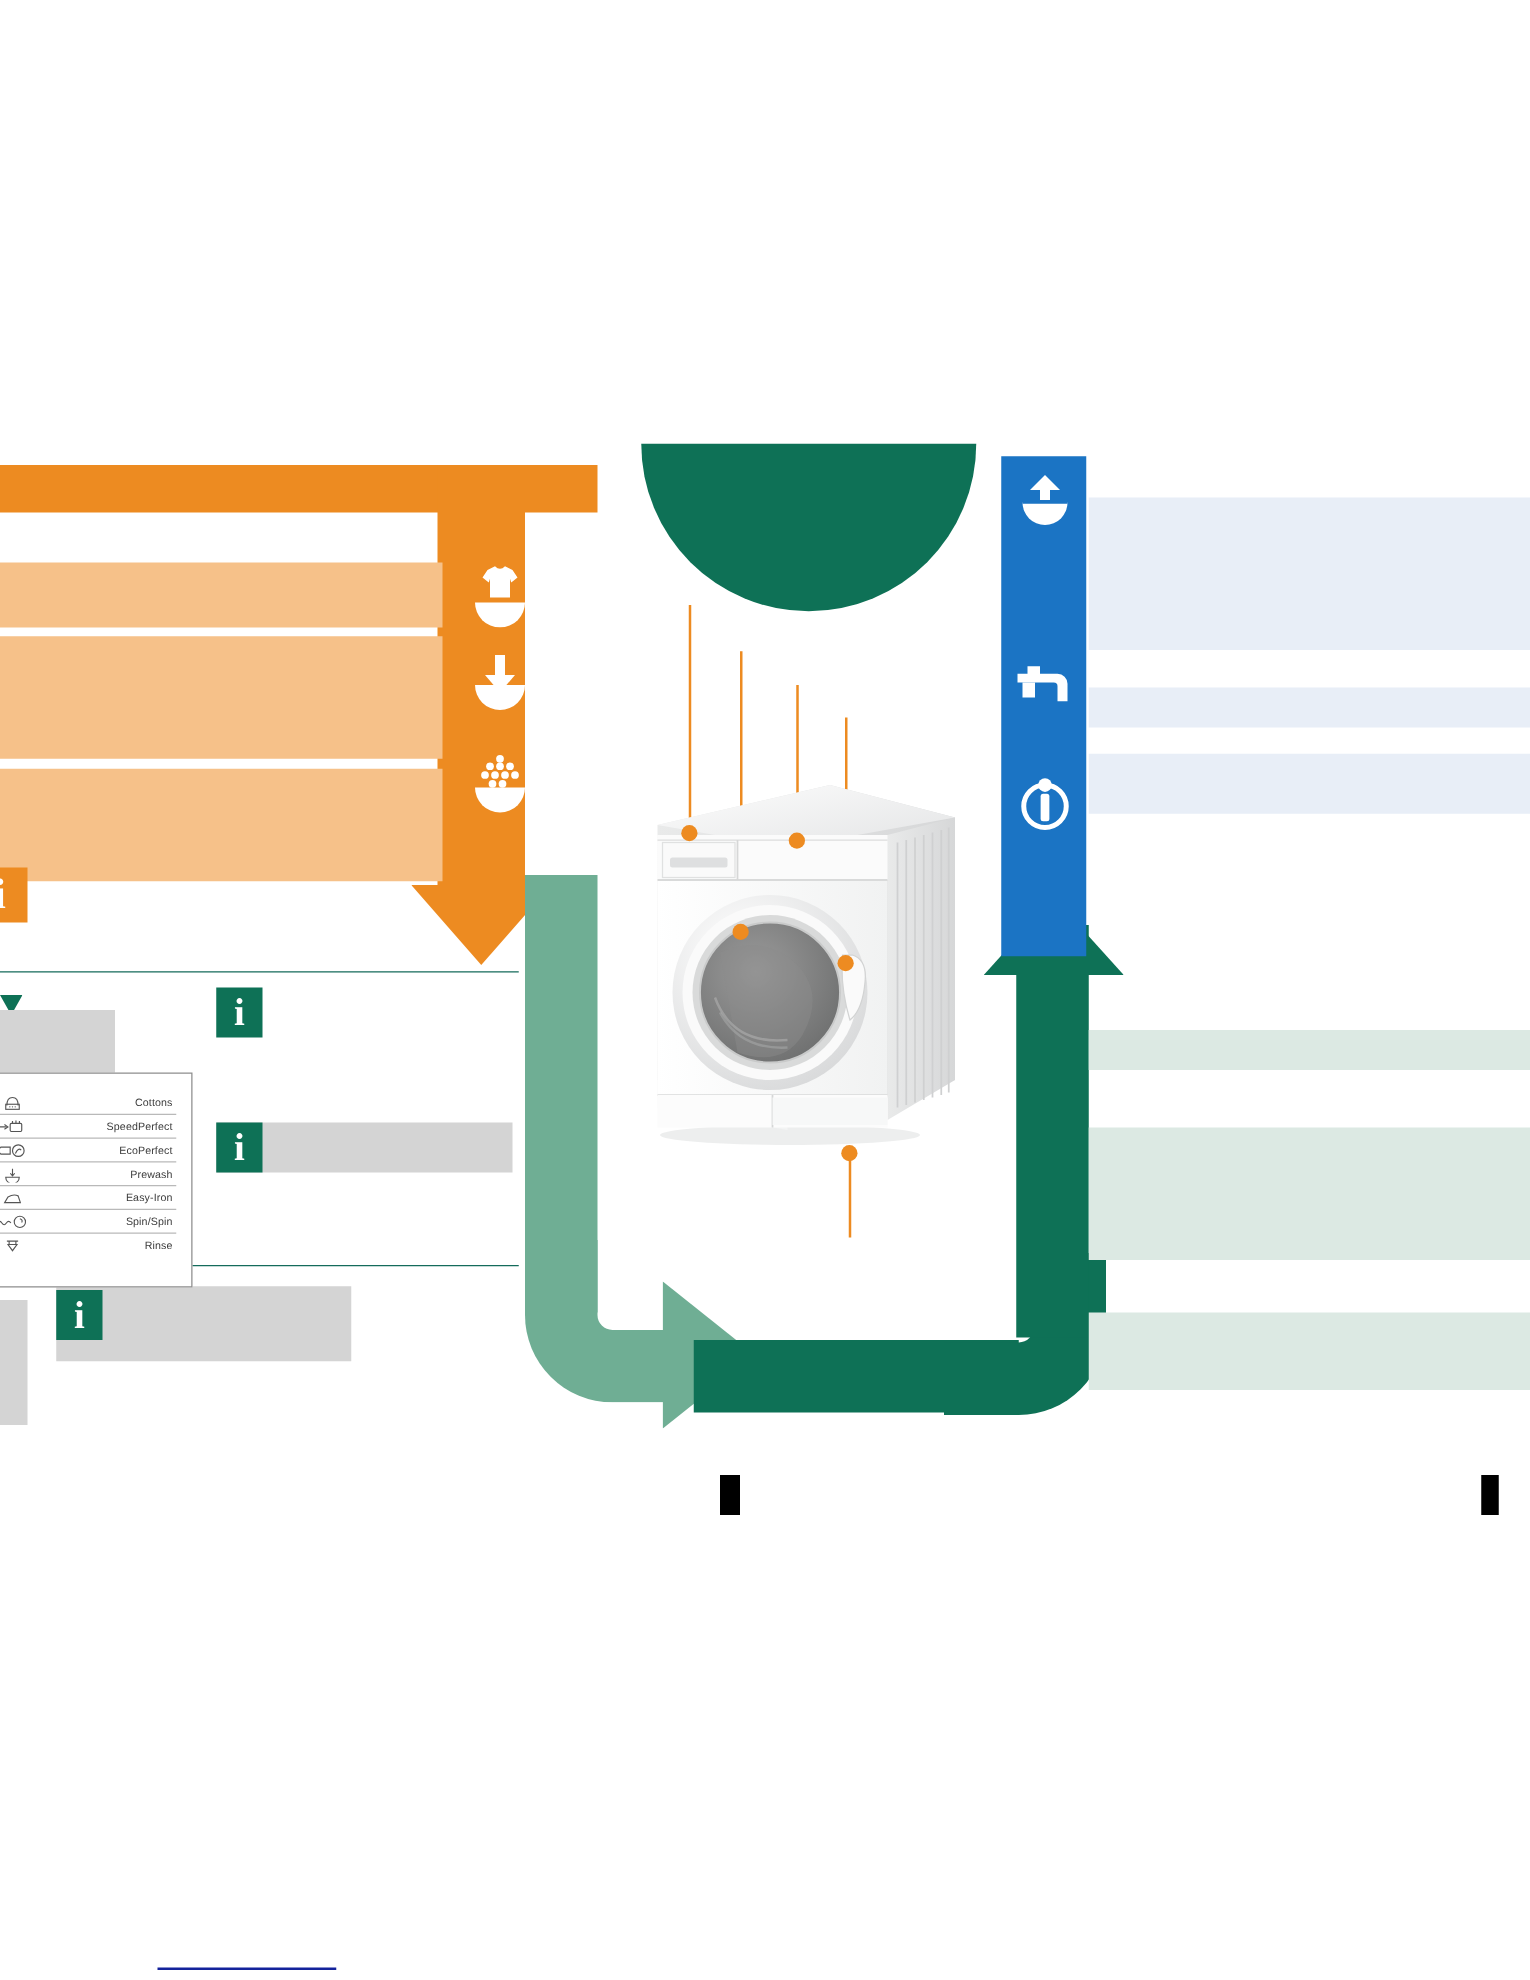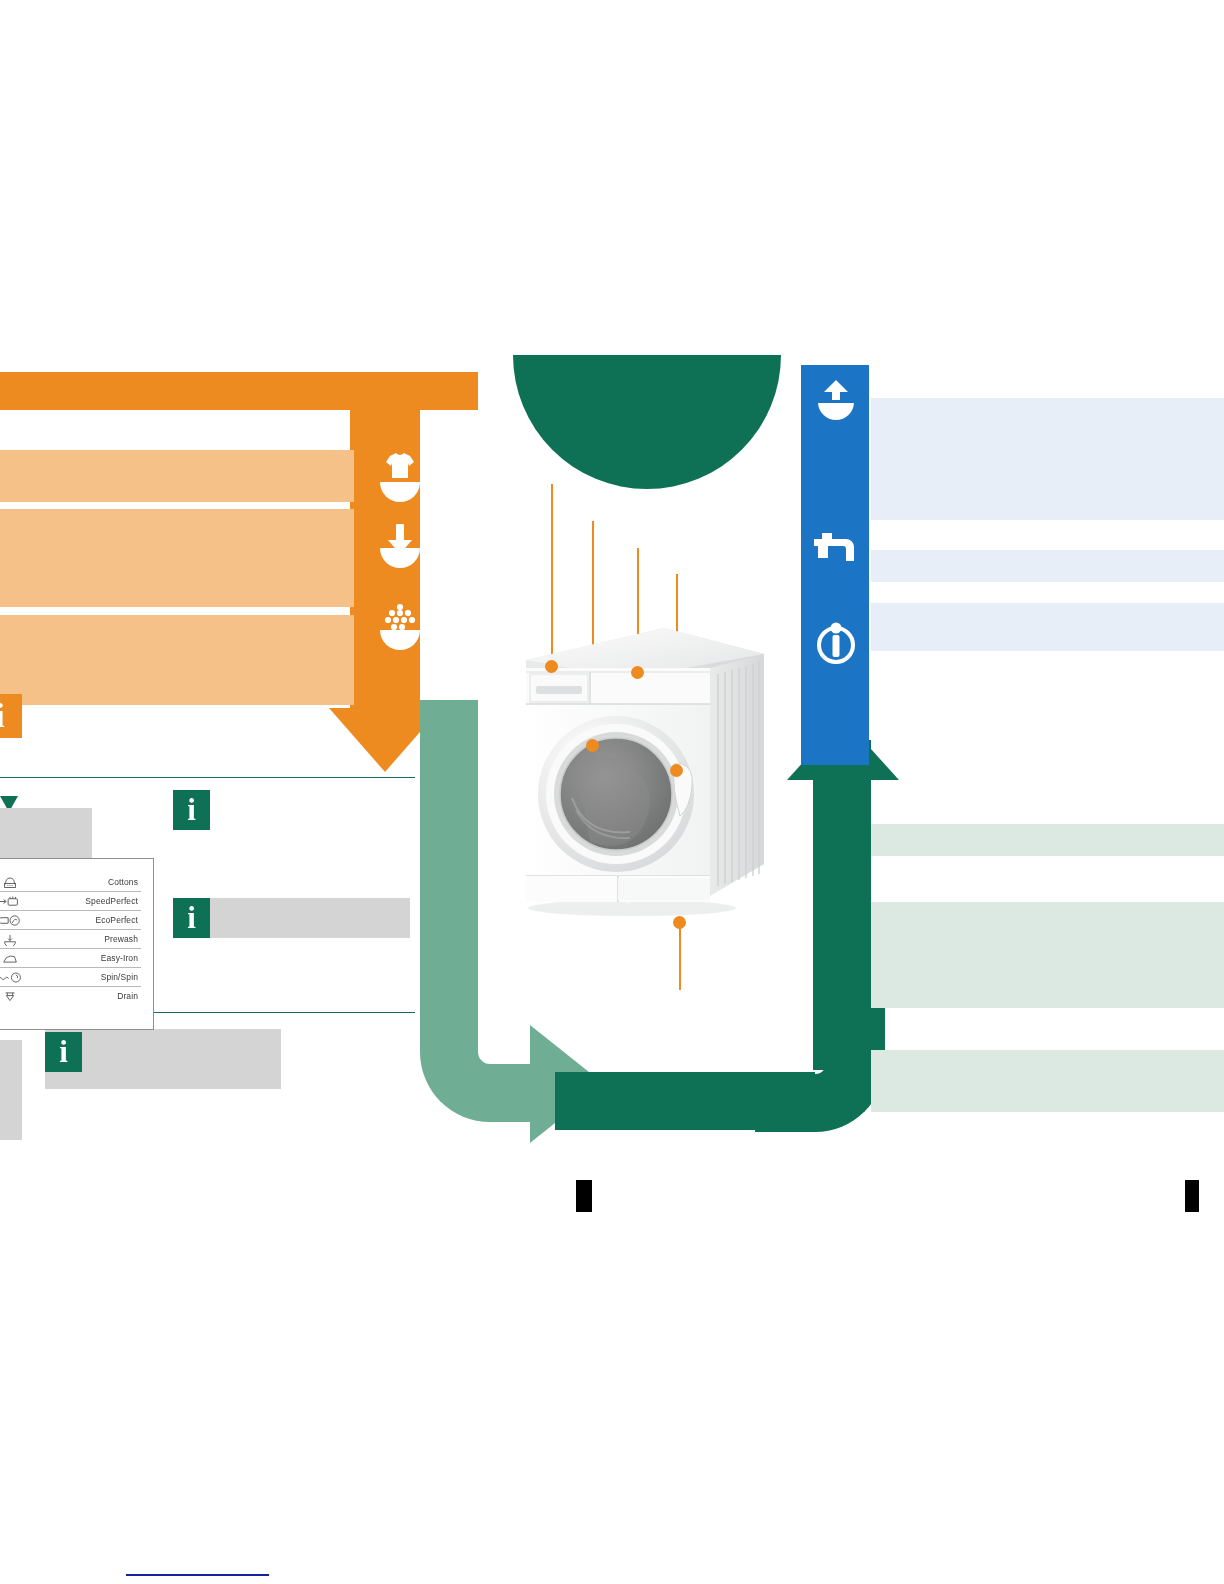--- a/index.html
+++ b/index.html
@@ -258,21 +258,21 @@
         <span class="prog-label">Spin/Spin</span>
       </div>
 
       <div class="prog-row">
         <span class="prog-ico">
           <svg viewBox="0 0 20 14" width="18" height="13">
             <path d="M5 3 H15 M7 3 V6 M13 3 V6" stroke="#555" stroke-width="1" fill="none"></path>
             <path d="M6 6 H14 L10 11.5 Z" fill="none" stroke="#555" stroke-width="1"></path>
           </svg>
         </span>
-        <span class="prog-label">Drain</span>
+        <span class="prog-label">Rinse</span>
       </div>
 
     </div>
   </div>
 
   <div id="semi-circle"></div>
 
   <div class="leader" style="left:551px;top:484px;height:182px;"></div>
   <div class="leader" style="left:592px;top:521px;height:224px;"></div>
   <div class="leader" style="left:637px;top:548px;height:124px;"></div>

